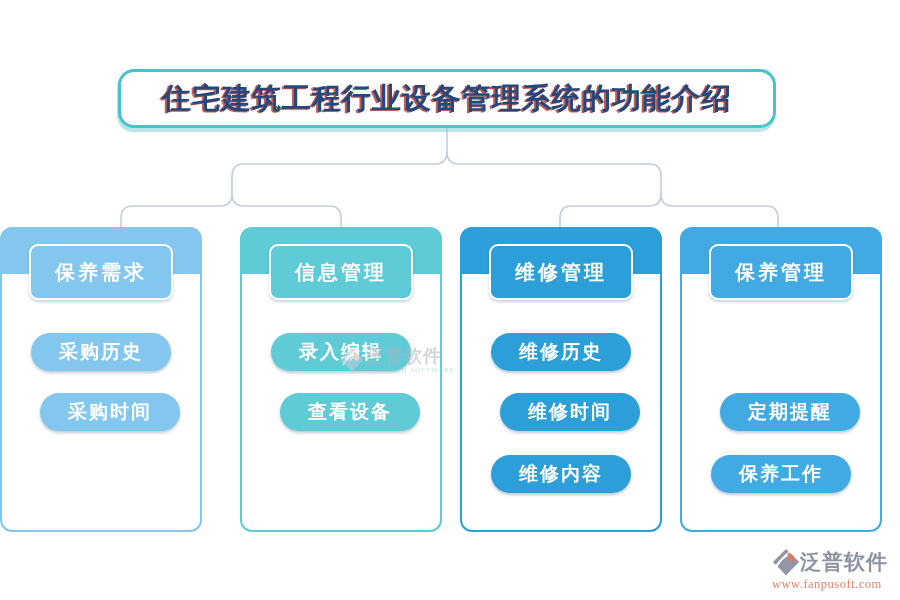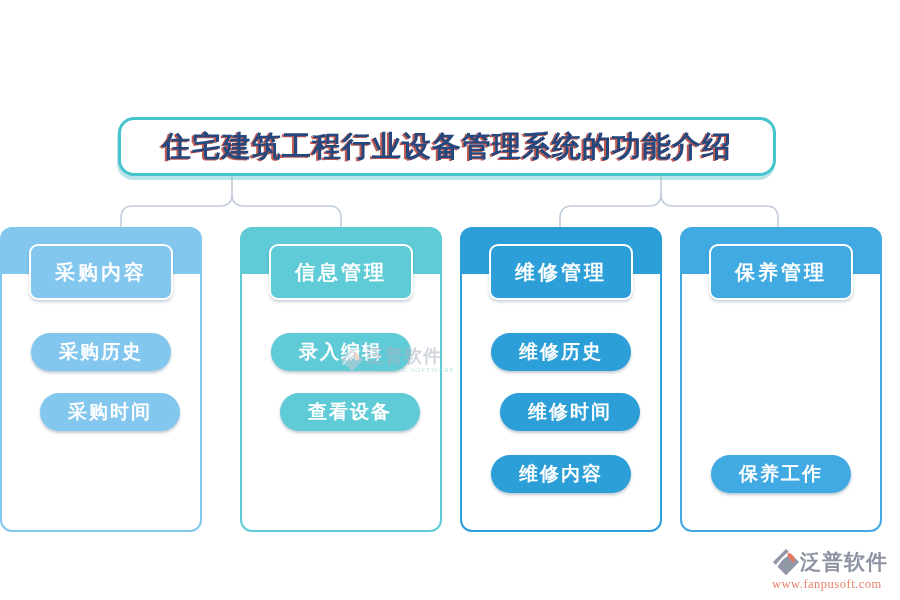--- a/index.html
+++ b/index.html
@@ -7,21 +7,20 @@
     width:900px;height:600px;position:relative;background:#ffffff;overflow:hidden;
     font-family:"Liberation Serif","DejaVu Serif",serif;
   }
   
   .title-box{
     position:absolute;left:118px;top:69px;width:658px;height:59px;
     box-sizing:border-box;border:3px solid var(--c,#44c4cd);border-radius:16px;
     background:#ffffff;display:flex;align-items:center;justify-content:center;
     box-shadow:-1px 4px 0 rgba(127,208,214,.55);
     z-index:3;
-    margin-top:48px;
   }
   .title-text{
     font-size:29px;font-weight:bold;letter-spacing:1px;
     color:var(--c,#24477d);
     text-shadow:-2px 1px 0 rgba(186,62,50,.85);
     white-space:nowrap;
   }
   
   .connectors{position:absolute;left:0;top:0;z-index:1;}
   .connectors path{fill:none;stroke:var(--c,#c3cddc);stroke-width:1.6px;}
@@ -102,26 +101,27 @@
   <div class="card-band"></div>
   <div class="card-title">维修管理</div>
   <div class="pill pill-1">维修历史</div>
   <div class="pill pill-2">维修时间</div>
   <div class="pill pill-3">维修内容</div>
 </div>
 
 <div class="card" style="--c: #42AAE2;">
   <div class="card-band"></div>
   <div class="card-title">保养管理</div>
+  <div class="pill pill-2">定期提醒</div>
   <div class="pill pill-3">保养工作</div>
 </div>
 
 <div class="card" style="--c: #83C7EF;">
   <div class="card-band"></div>
-  <div class="card-title">采购内容</div>
+  <div class="card-title">保养需求</div>
   <div class="pill pill-1">采购历史</div>
   <div class="pill pill-2">采购时间</div>
 </div>
 
 <div class="watermark">
   <svg class="wm-icon" viewBox="0 0 32 32">
     <path d="M16 1 L31 16 L16 31 L1 16 Z" fill="#c6cbd5"></path>
     <path d="M5 24 C10 14 16 9 28 4 L24 1 C14 7 8 14 3 21 Z" fill="#ffffff"></path>
     <path d="M18 5 C25 7 27 12 25 17 C20 13 17 10 18 5 Z" fill="#f0b39e"></path>
   </svg>

